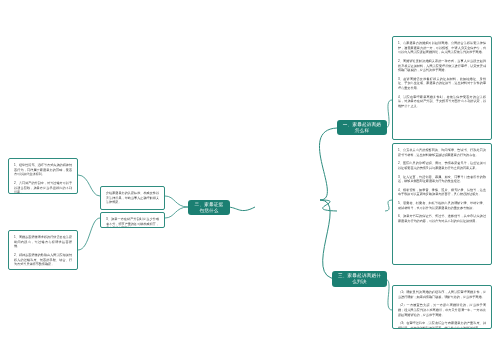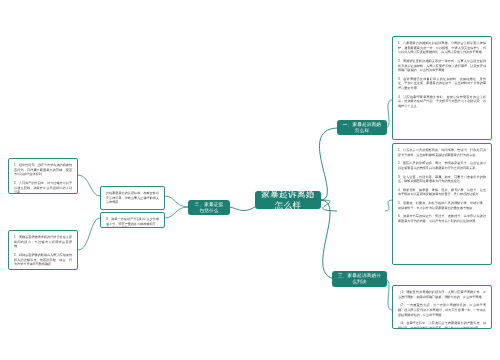--- a/index.html
+++ b/index.html
@@ -70,23 +70,20 @@
     <path d="M188,207 C175,207 175,196 165,196" fill="none" stroke="#2f8d80" stroke-width="0.8"></path>
     <path d="M188,207 C175,207 175,218 165,218" fill="none" stroke="#2f8d80" stroke-width="0.8"></path>
     <path d="M100,196 C90,196 90,175 78,175" fill="none" stroke="#2f8d80" stroke-width="0.8"></path>
     <path d="M100,218 C90,218 90,250 78,250" fill="none" stroke="#2f8d80" stroke-width="0.8"></path>
 
     <path d="M385,128 C395,128 382,100 392,100" fill="none" stroke="#2f8d80" stroke-width="0.8"></path>
     <path d="M385,211 C395,211 382,200 392,200" fill="none" stroke="#2f8d80" stroke-width="0.8"></path>
     <path d="M385,279 C395,279 382,310 392,310" fill="none" stroke="#2f8d80" stroke-width="0.8"></path>
   </svg>
 
-  <div class="node root" style="left:255px;top:191px;width:66px;height:18px;">
-    <span>家暴起诉离婚怎么样</span>
-  </div>
 
   <div class="node branch" style="left:337px;top:120px;width:50px;height:15px;">
     <span>一、家暴起诉离婚怎么样</span>
   </div>
 
   <div class="node branch" style="left:188px;top:200px;width:42px;height:15px;">
     <span>二、家暴证据包括什么</span>
   </div>
 
   <div class="node branch" style="left:332px;top:271px;width:55px;height:16px;">

